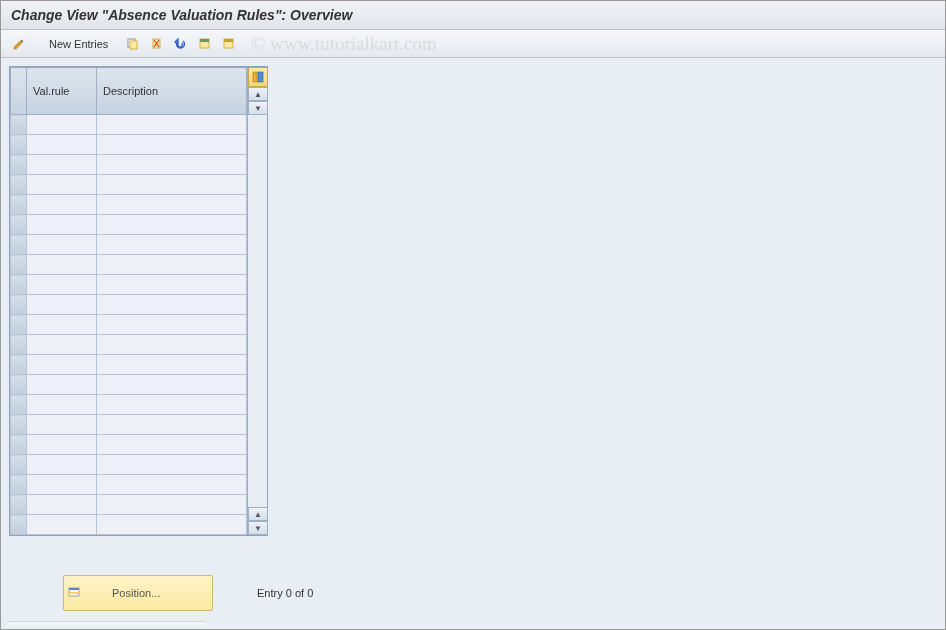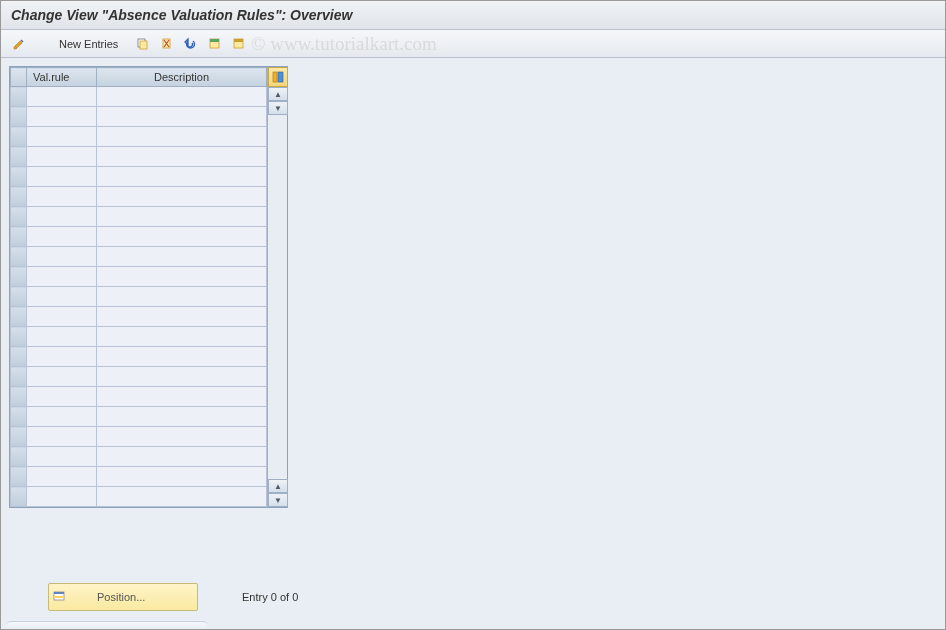--- a/index.html
+++ b/index.html
@@ -38,21 +38,21 @@
       align-items: center;
       justify-content: center;
       cursor: pointer;
       border-radius: 2px;
     }
     .new-entries-btn {
       font-size: 11px;
       color: #333;
       padding: 2px 6px;
       cursor: pointer;
-      margin-left: 20px;
+      margin-left: 10px;
       margin-right: 4px;
     }
     .watermark {
       position: absolute;
       top: 32px;
       left: 250px;
       font-size: 19px;
       color: rgba(200,200,200,0.55);
       font-family: Georgia, serif;
       pointer-events: none;
@@ -65,30 +65,30 @@
       border: 1px solid #8ca2bb;
       background: #dce6f0;
       display: flex;
     }
     .data-table {
       border-collapse: collapse;
     }
     .data-table th {
       background: linear-gradient(to bottom, #dde5ee 0%, #c5d2e0 100%);
       border: 1px solid #a0b0c4;
-      padding: 3px 6px;
+      padding: 17px 6px;
       text-align: left;
       font-weight: normal;
       font-size: 11px;
       height: 18px;
       color: #333;
     }
     .data-table th.sel-col { width: 16px; padding: 0; }
     .data-table th.val-col { width: 70px; }
-    .data-table th.desc-col { width: 170px; text-align: center; }
+    .data-table th.desc-col { width: 150px; }
     .data-table td {
       border: 1px solid #b8c4d6;
       height: 20px;
       background: #edf1f7;
     }
     .data-table td.row-sel {
       background: linear-gradient(to bottom, #d5dfea 0%, #c0cddc 100%);
       width: 16px;
     }
     .scroll-col {
@@ -127,23 +127,23 @@
     .footer {
       position: absolute;
       bottom: 18px;
       left: 0;
       width: 100%;
       display: flex;
       align-items: center;
       padding: 0 10px;
     }
     .position-btn {
-      margin-left: 37px;
+      margin-left: 52px;
       width: 150px;
-      height: 28px;
+      height: 36px;
       background: linear-gradient(to bottom, #fff4c8 0%, #f9e9a0 100%);
       border: 1px solid #c9b978;
       border-radius: 2px;
       display: flex;
       align-items: center;
       cursor: pointer;
       font-size: 11px;
       color: #555;
       padding-left: 4px;
       gap: 30px;

